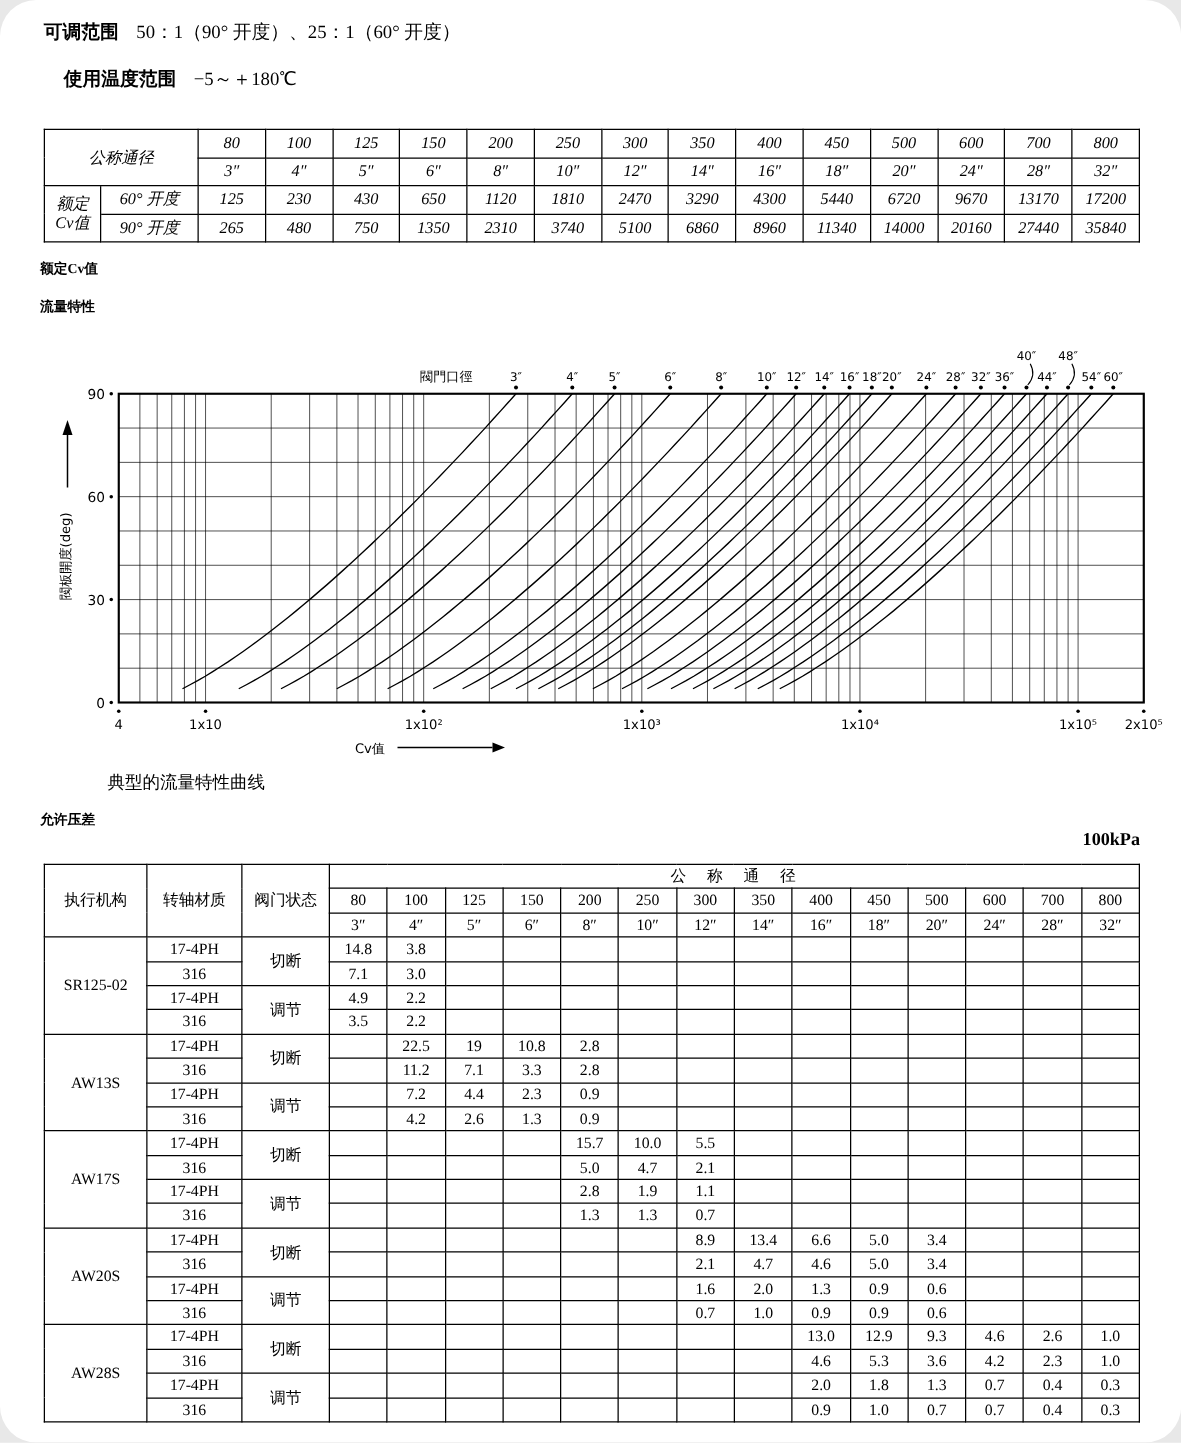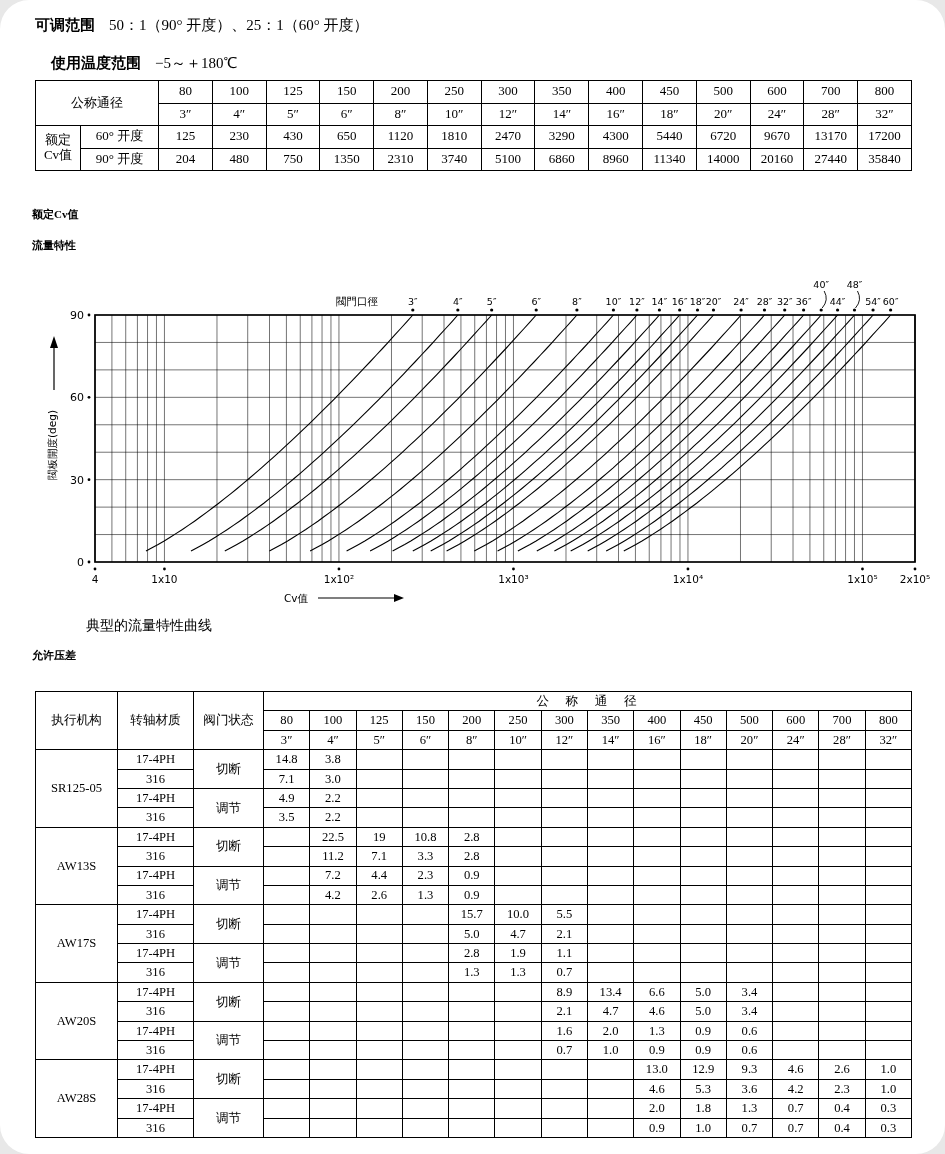--- a/index.html
+++ b/index.html
@@ -34,21 +34,21 @@
 <div class="sheet">
 
   <div class="abs hline" style="left:35px; top:16px;">
     <b>可调范围</b><span>50：1（90° 开度）、25：1（60° 开度）</span>
   </div>
 
   <div class="abs hline" style="left:35px; top:54px;margin-left:16px;">
     <b>使用温度范围</b><span>−5～＋180℃</span>
   </div>
 
-  <div class="abs" style="left:35px; top:80px;">
+  <div class="abs" style="left:35px; top:103px;font-style:italic;">
     <table id="cv-table">
       <colgroup>
         <col style="width:45px;">
           <col style="width:78px;">
         <col>
           <col>
           <col>
           <col>
           <col>
           <col>
@@ -108,21 +108,21 @@
             <td>3290</td>
             <td>4300</td>
             <td>5440</td>
             <td>6720</td>
             <td>9670</td>
             <td>13170</td>
             <td>17200</td>
           </tr>
           <tr>
             <td>90° 开度</td>
-            <td>204</td>
+            <td>265</td>
             <td>480</td>
             <td>750</td>
             <td>1350</td>
             <td>2310</td>
             <td>3740</td>
             <td>5100</td>
             <td>6860</td>
             <td>8960</td>
             <td>11340</td>
             <td>14000</td>
@@ -283,20 +283,21 @@
       <path d="M 368 324 L 378 328 L 368 332 Z" fill="#000"></path>
       <line x1="28" y1="120" x2="28" y2="75" stroke="#000" stroke-width="1.2"></line>
       <path d="M 24 78 L 28 66 L 32 78 Z" fill="#000"></path>
       <text x="0" y="0" text-anchor="middle" font-size="10.5" transform="translate(30,175) rotate(-90)">閥板開度(deg)</text>
     </svg>
 
   <div class="abs caption" style="left:86px; top:617px;">典型的流量特性曲线</div>
 
   <div class="abs sec-head" style="left:32px; top:648px;">允许压差</div>
 
+  <div class="abs unit" style="left:35px; top:664px; width:877px;">100kPa</div>
 
   <div class="abs" style="left:35px; top:691px;">
     <table id="pressure-table">
       <colgroup>
         <col style="width:82px;">
           <col style="width:76px;">
           <col style="width:70px;">
         <col>
           <col>
           <col>
@@ -345,21 +346,21 @@
             <td>12″</td>
             <td>14″</td>
             <td>16″</td>
             <td>18″</td>
             <td>20″</td>
             <td>24″</td>
             <td>28″</td>
             <td>32″</td>
           </tr>
           <tr class="grp">
-            <td rowspan="4">SR125-05</td>
+            <td rowspan="4">SR125-02</td>
             <td>17-4PH</td>
             <td rowspan="2">切断</td>
             <td>14.8</td>
             <td>3.8</td>
             <td></td>
             <td></td>
             <td></td>
             <td></td>
             <td></td>
             <td></td>

